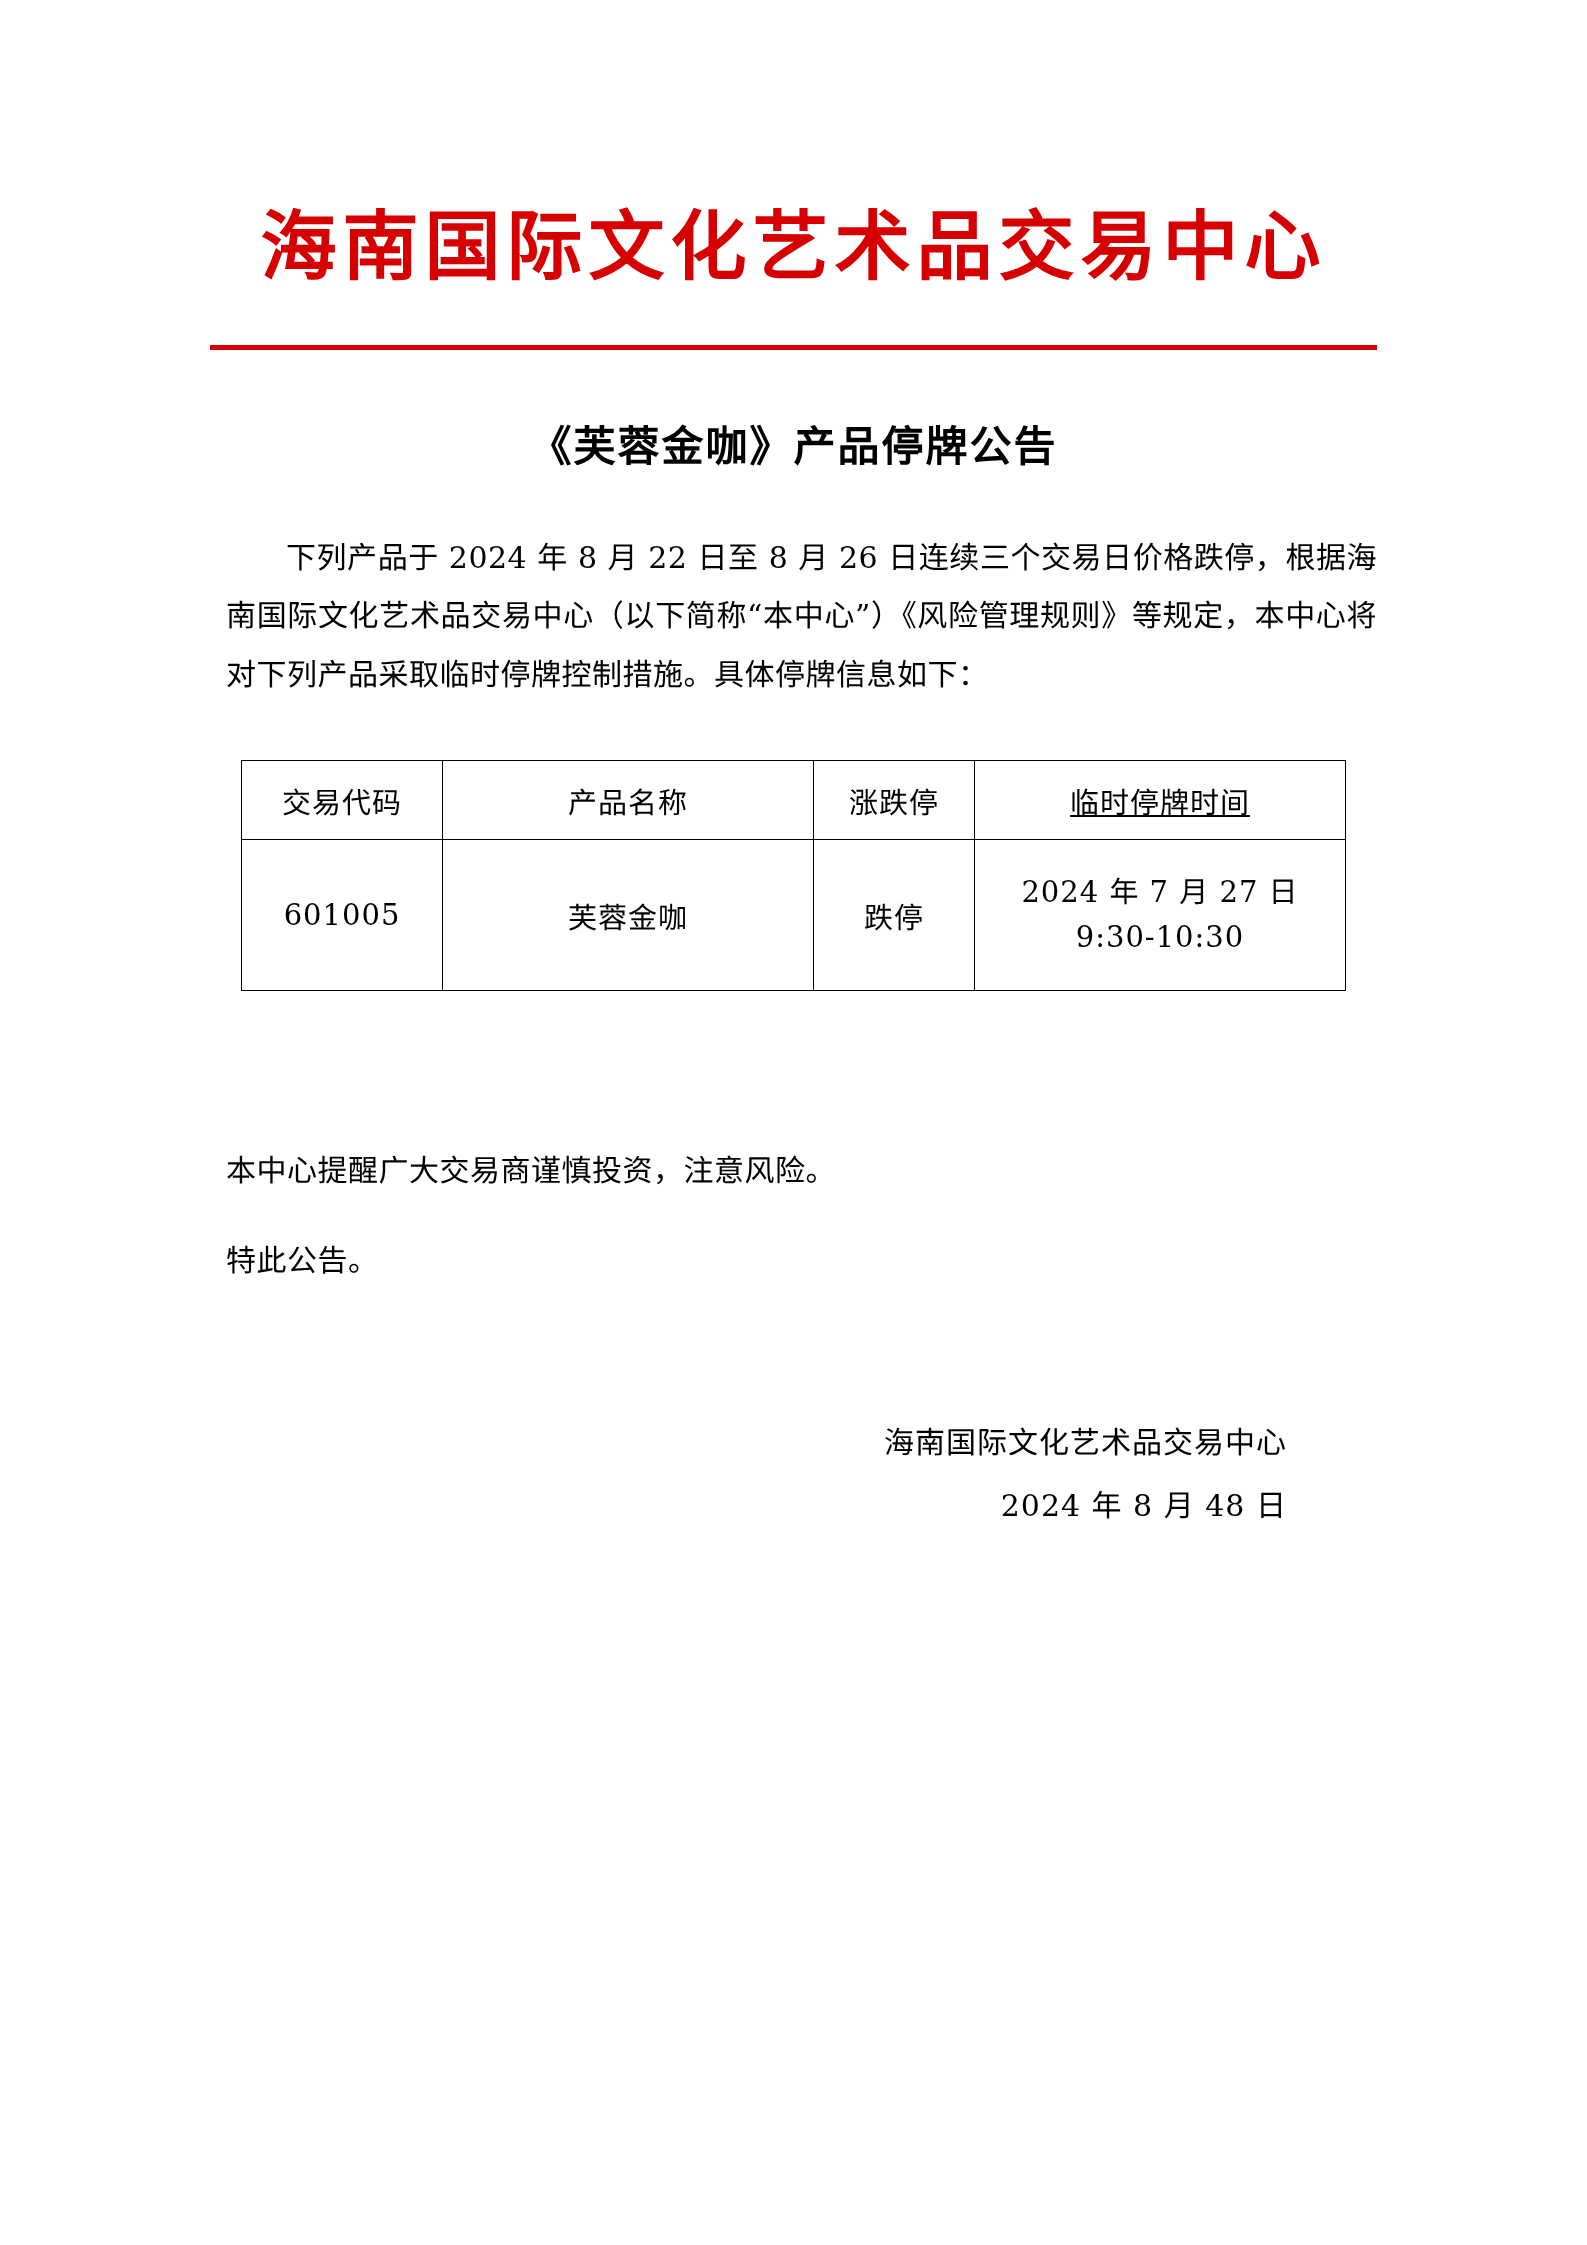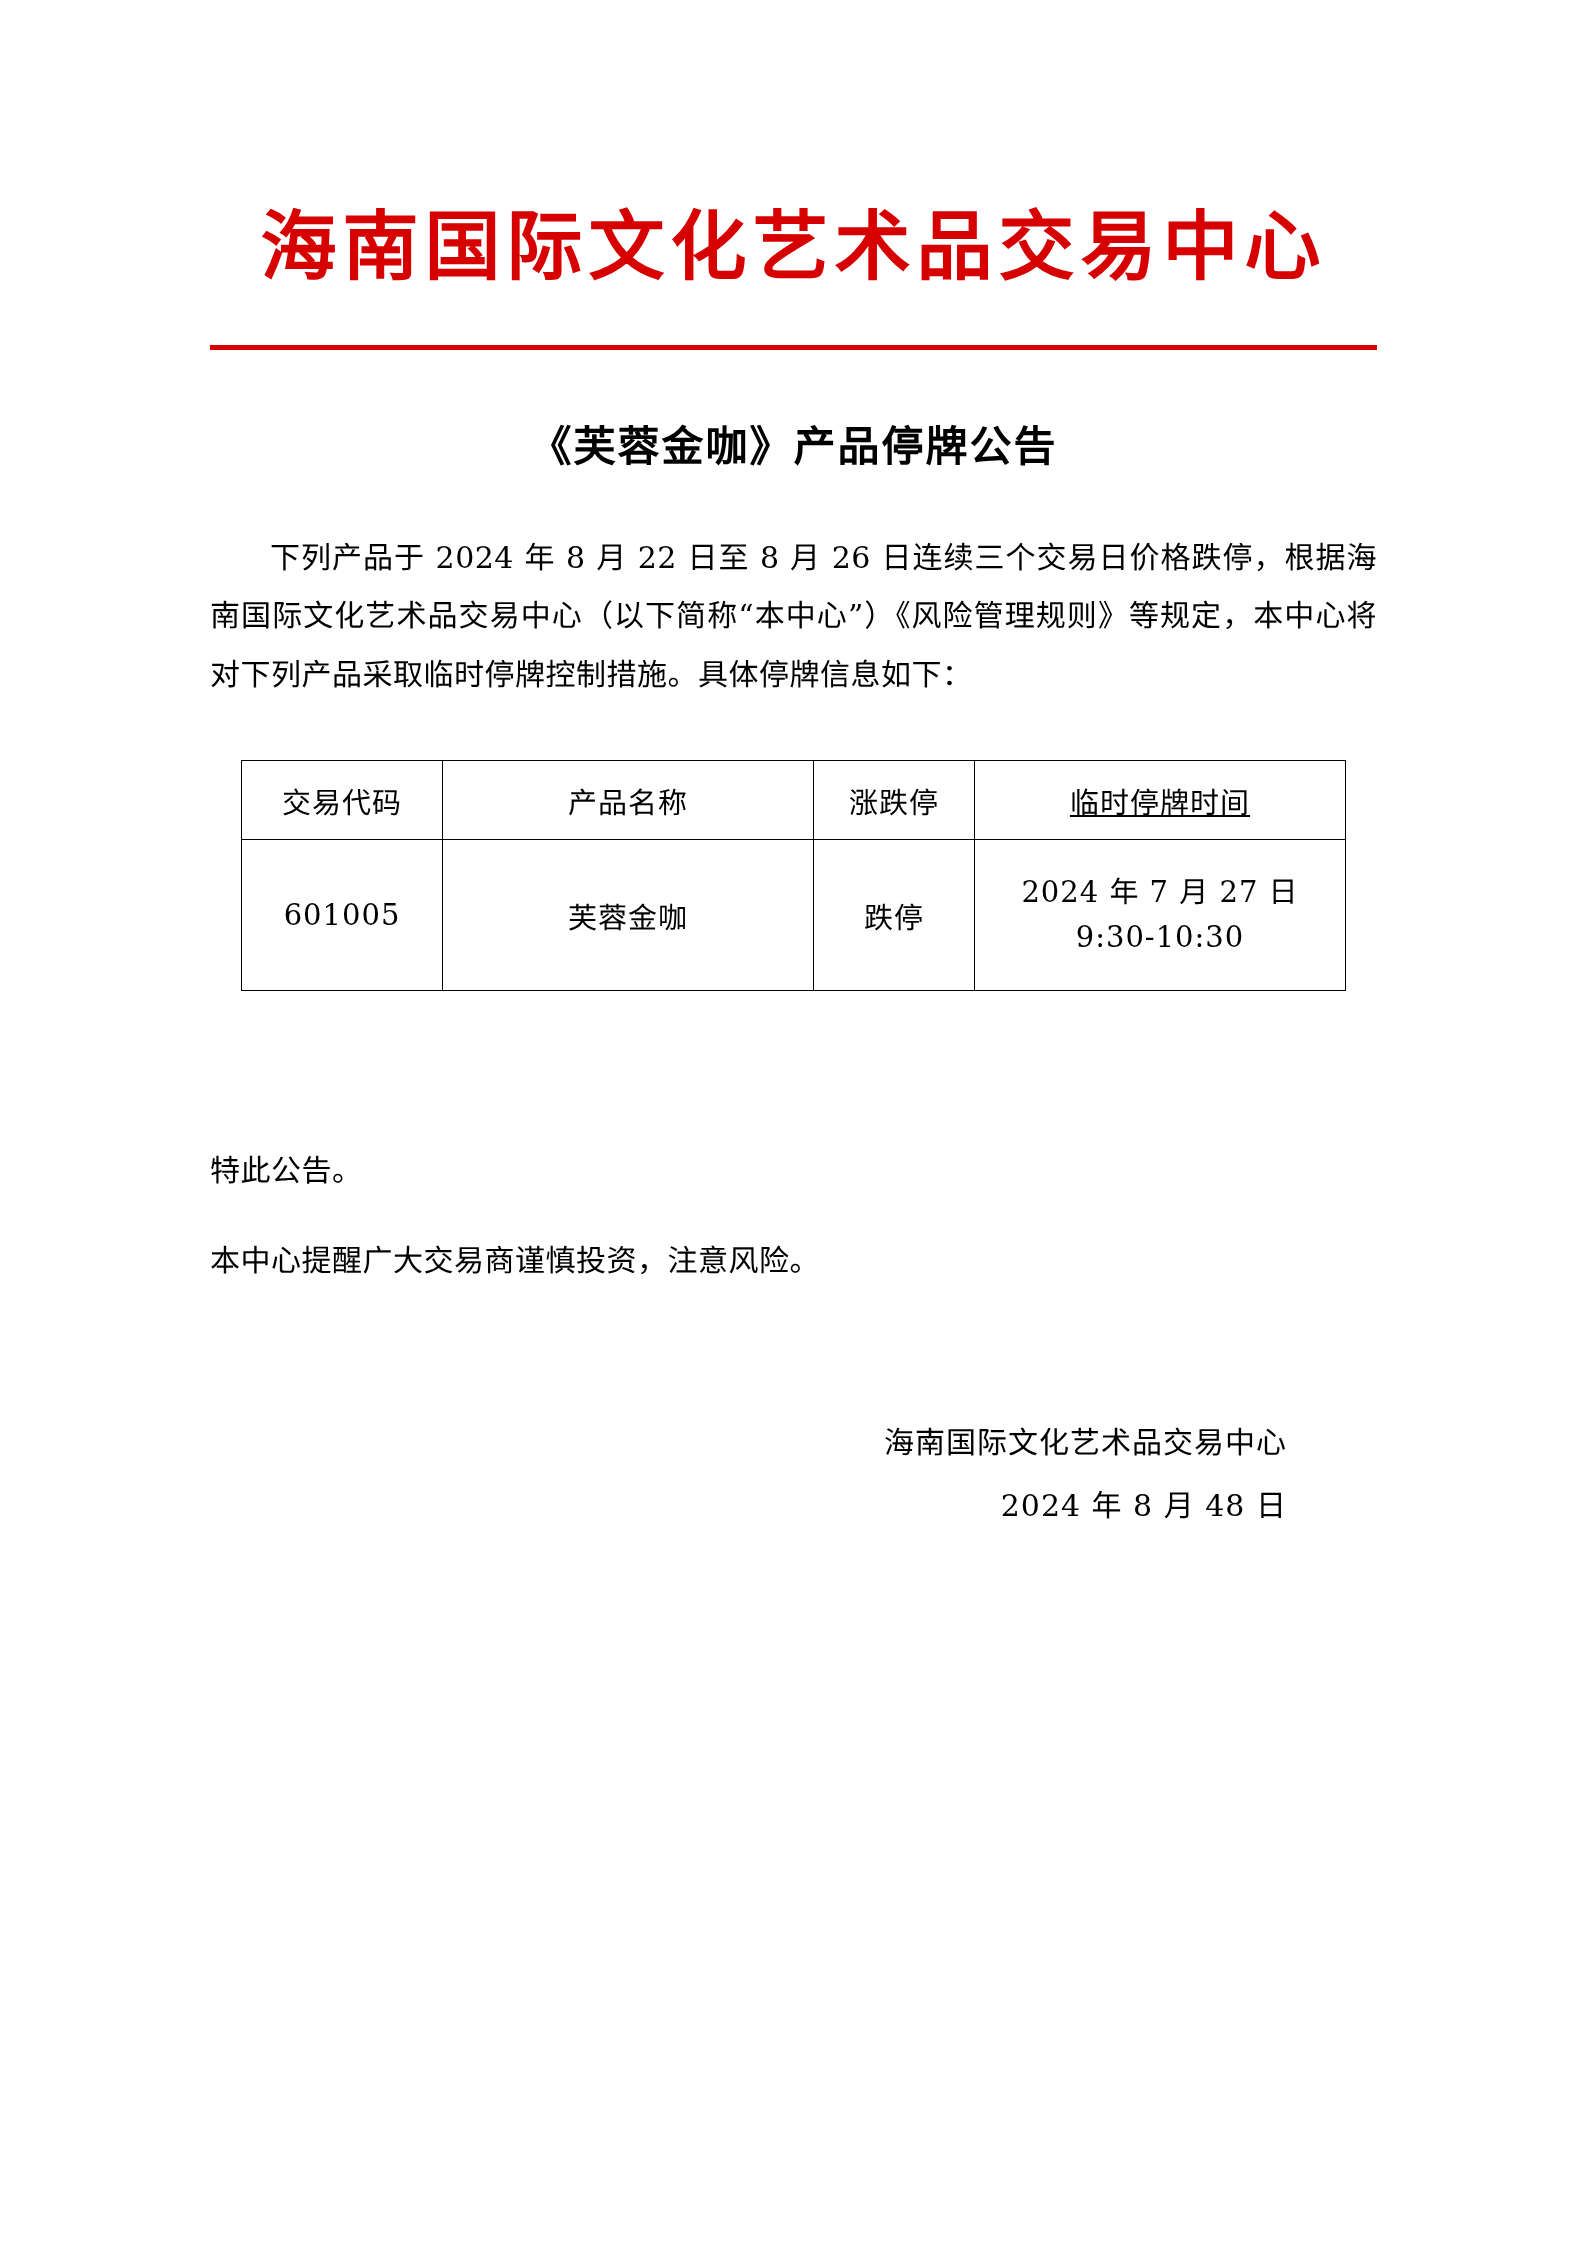--- a/index.html
+++ b/index.html
@@ -66,20 +66,21 @@
   
   .body-block {
     margin-top: 56px;
   }
   .para {
     font-size: 30px;
     line-height: 1.95;
     text-align: justify;
     text-justify: inter-ideograph;
     letter-spacing: 0.5px;
+    margin-left: 16px;
   }
   .para.indent {
     text-indent: 60px;
   }
 
   
   .table-wrap {
     margin-top: 56px;
     display: flex;
     justify-content: center;
@@ -168,22 +169,22 @@
           <td class="time-cell">
             <span class="line1">2024 年 7 月 27 日</span>
             <span class="line2">9:30-10:30</span>
           </td>
         </tr>
       </tbody>
     </table>
   </div>
 
   <div class="reminder">
+    <p class="para">本中心提醒广大交易商谨慎投资，注意风险。</p>
     <p class="para">特此公告。</p>
-    <p class="para">本中心提醒广大交易商谨慎投资，注意风险。</p>
   </div>
 
   <div class="signature">
     <div>海南国际文化艺术品交易中心</div>
     <div>2024 年 8 月 48 日</div>
   </div>
 
 </div>
 
 </body></html>

